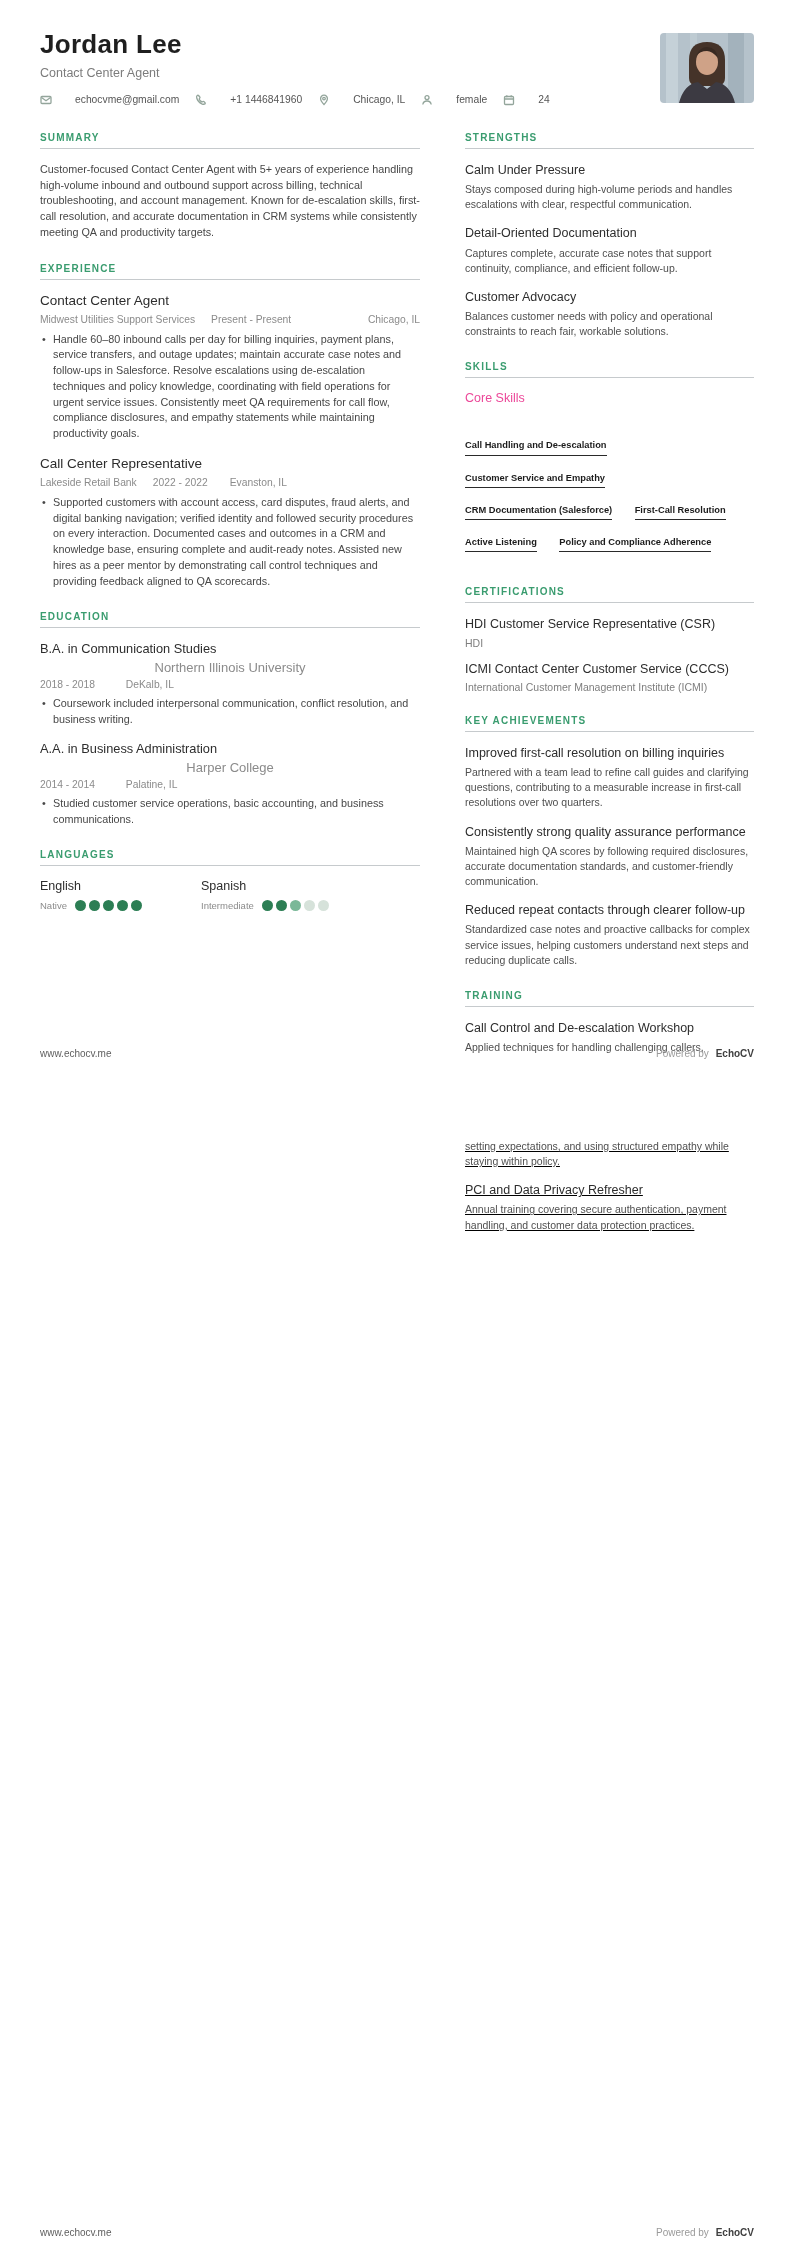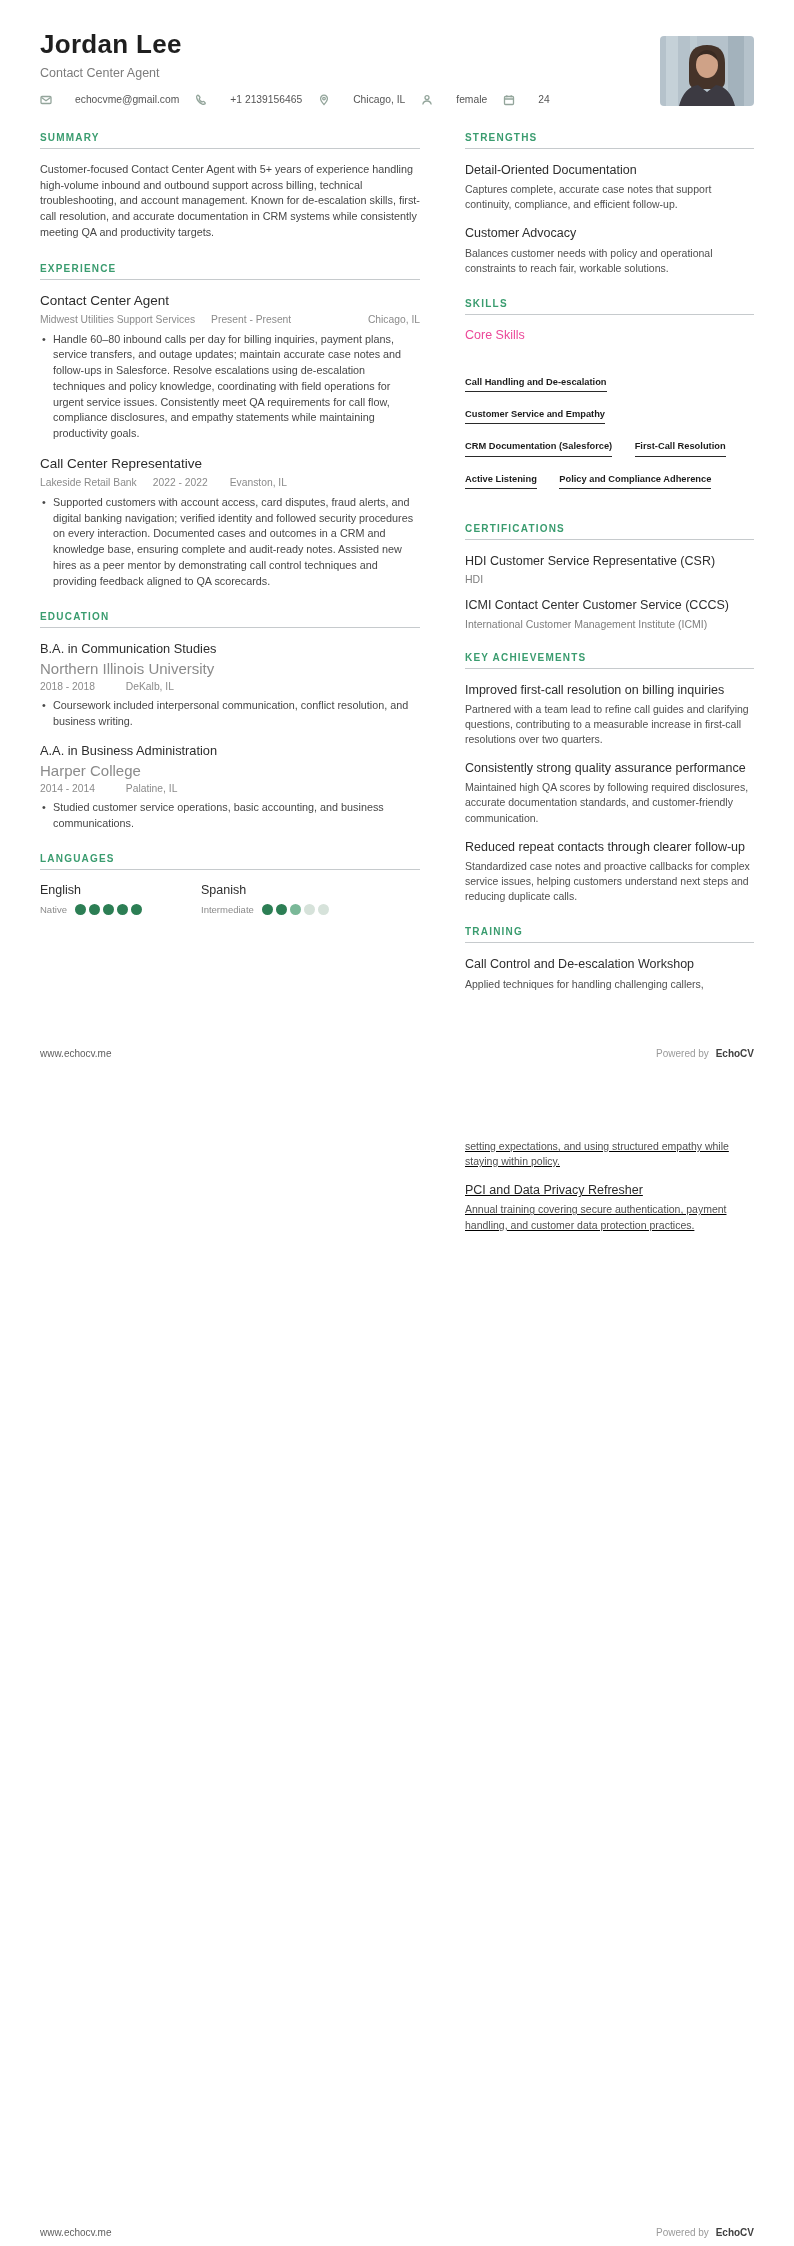--- a/index.html
+++ b/index.html
@@ -20,21 +20,21 @@
     position: relative;
     box-sizing: border-box;
     padding: 30px 40px 0 40px;
     background: #fff;
     overflow: hidden;
   }
   
   .header {
     display: flex;
     justify-content: space-between;
-    align-items: flex-end;
+    align-items: flex-start;
   }
   .name {
     font-size: 26px;
     font-weight: 600;
     color: #1f1f1f;
     letter-spacing: 0.3px;
     margin: 0;
     line-height: 1.15;
   }
   .job-headline {
@@ -122,21 +122,21 @@
     color: #474747;
   }
   ul.bullets li::before { content: "•"; position: absolute; left: 2px; color: #474747; }
   .edu { margin-bottom: 13px; }
   .degree {
     font-size: 12.8px;
     font-weight: 500;
     color: #2d2d2d;
     margin: 0 0 4px 0;
   }
-  .school { font-size: 15px; color: #8b8b8b; margin-bottom: 4px; }
+  .school { font-size: 13px; color: #8b8b8b; margin-bottom: 4px; text-align: center; }
   .edu-meta { font-size: 10.3px; color: #8b8b8b; margin-bottom: 6px; }
   .edu-meta .eloc { margin-left: 28px; }
   
   .lang-row { display: flex; gap: 28px; }
   .lang-block { min-width: 133px; }
   .lang-name { font-size: 12.5px; color: #2d2d2d; font-weight: 500; margin-bottom: 7px; }
   .lang-level { display: flex; align-items: center; gap: 8px; }
   .lang-label { font-size: 9.5px; color: #8b8b8b; }
   .dots { display: flex; gap: 3px; }
   .dot { width: 11px; height: 11px; border-radius: 50%; display: inline-block; }
@@ -210,21 +210,21 @@
                 </svg>
             </span>
             <span>echocvme@gmail.com</span>
           </span>
           <span class="contact-item">
             <span class="cicon">
               <svg viewBox="0 0 12 12">
                   <path d="M2.2 1.5 C1.6 2 1.4 3 1.8 4.2 C2.5 6.4 4.4 8.7 6.8 9.8 C8 10.3 9.2 10.4 9.9 9.9 C10.4 9.5 10.3 8.9 9.8 8.4 L8.8 7.6 C8.4 7.3 7.9 7.4 7.5 7.8 C7.1 8.2 5.3 7 4.6 5.8 C4.1 5 4.2 4.6 4.6 4.3 C5 4 5.1 3.4 4.8 3 L4 2 C3.5 1.4 2.8 1.1 2.2 1.5 Z"></path>
                 </svg>
             </span>
-            <span>+1 2139156465</span>
+            <span>+1 1446841960</span>
           </span>
           <span class="contact-item">
             <span class="cicon">
               <svg viewBox="0 0 12 12">
                   <path d="M6 1.2 C3.9 1.2 2.6 2.8 2.6 4.6 C2.6 7 6 10.6 6 10.6 S9.4 7 9.4 4.6 C9.4 2.8 8.1 1.2 6 1.2 Z"></path>
                   <circle cx="6" cy="4.6" r="1.3"></circle>
                 </svg>
             </span>
             <span>Chicago, IL</span>
           </span>
@@ -366,20 +366,24 @@
       </div>
 
       <div class="col-gap"></div>
 
       <div class="col-right">
 
         <section class="sec">
           <h2 class="sec-h">STRENGTHS</h2>
           <hr class="sec-rule">
           <div class="r-item">
+            <div class="r-title">Calm Under Pressure</div>
+            <p class="r-text">Stays composed during high-volume periods and handles escalations with clear, respectful communication.</p>
+          </div>
+          <div class="r-item">
             <div class="r-title">Detail-Oriented Documentation</div>
             <p class="r-text">Captures complete, accurate case notes that support continuity, compliance, and efficient follow-up.</p>
           </div>
           <div class="r-item">
             <div class="r-title">Customer Advocacy</div>
             <p class="r-text">Balances customer needs with policy and operational constraints to reach fair, workable solutions.</p>
           </div>
         </section>
 
         <section class="sec">

